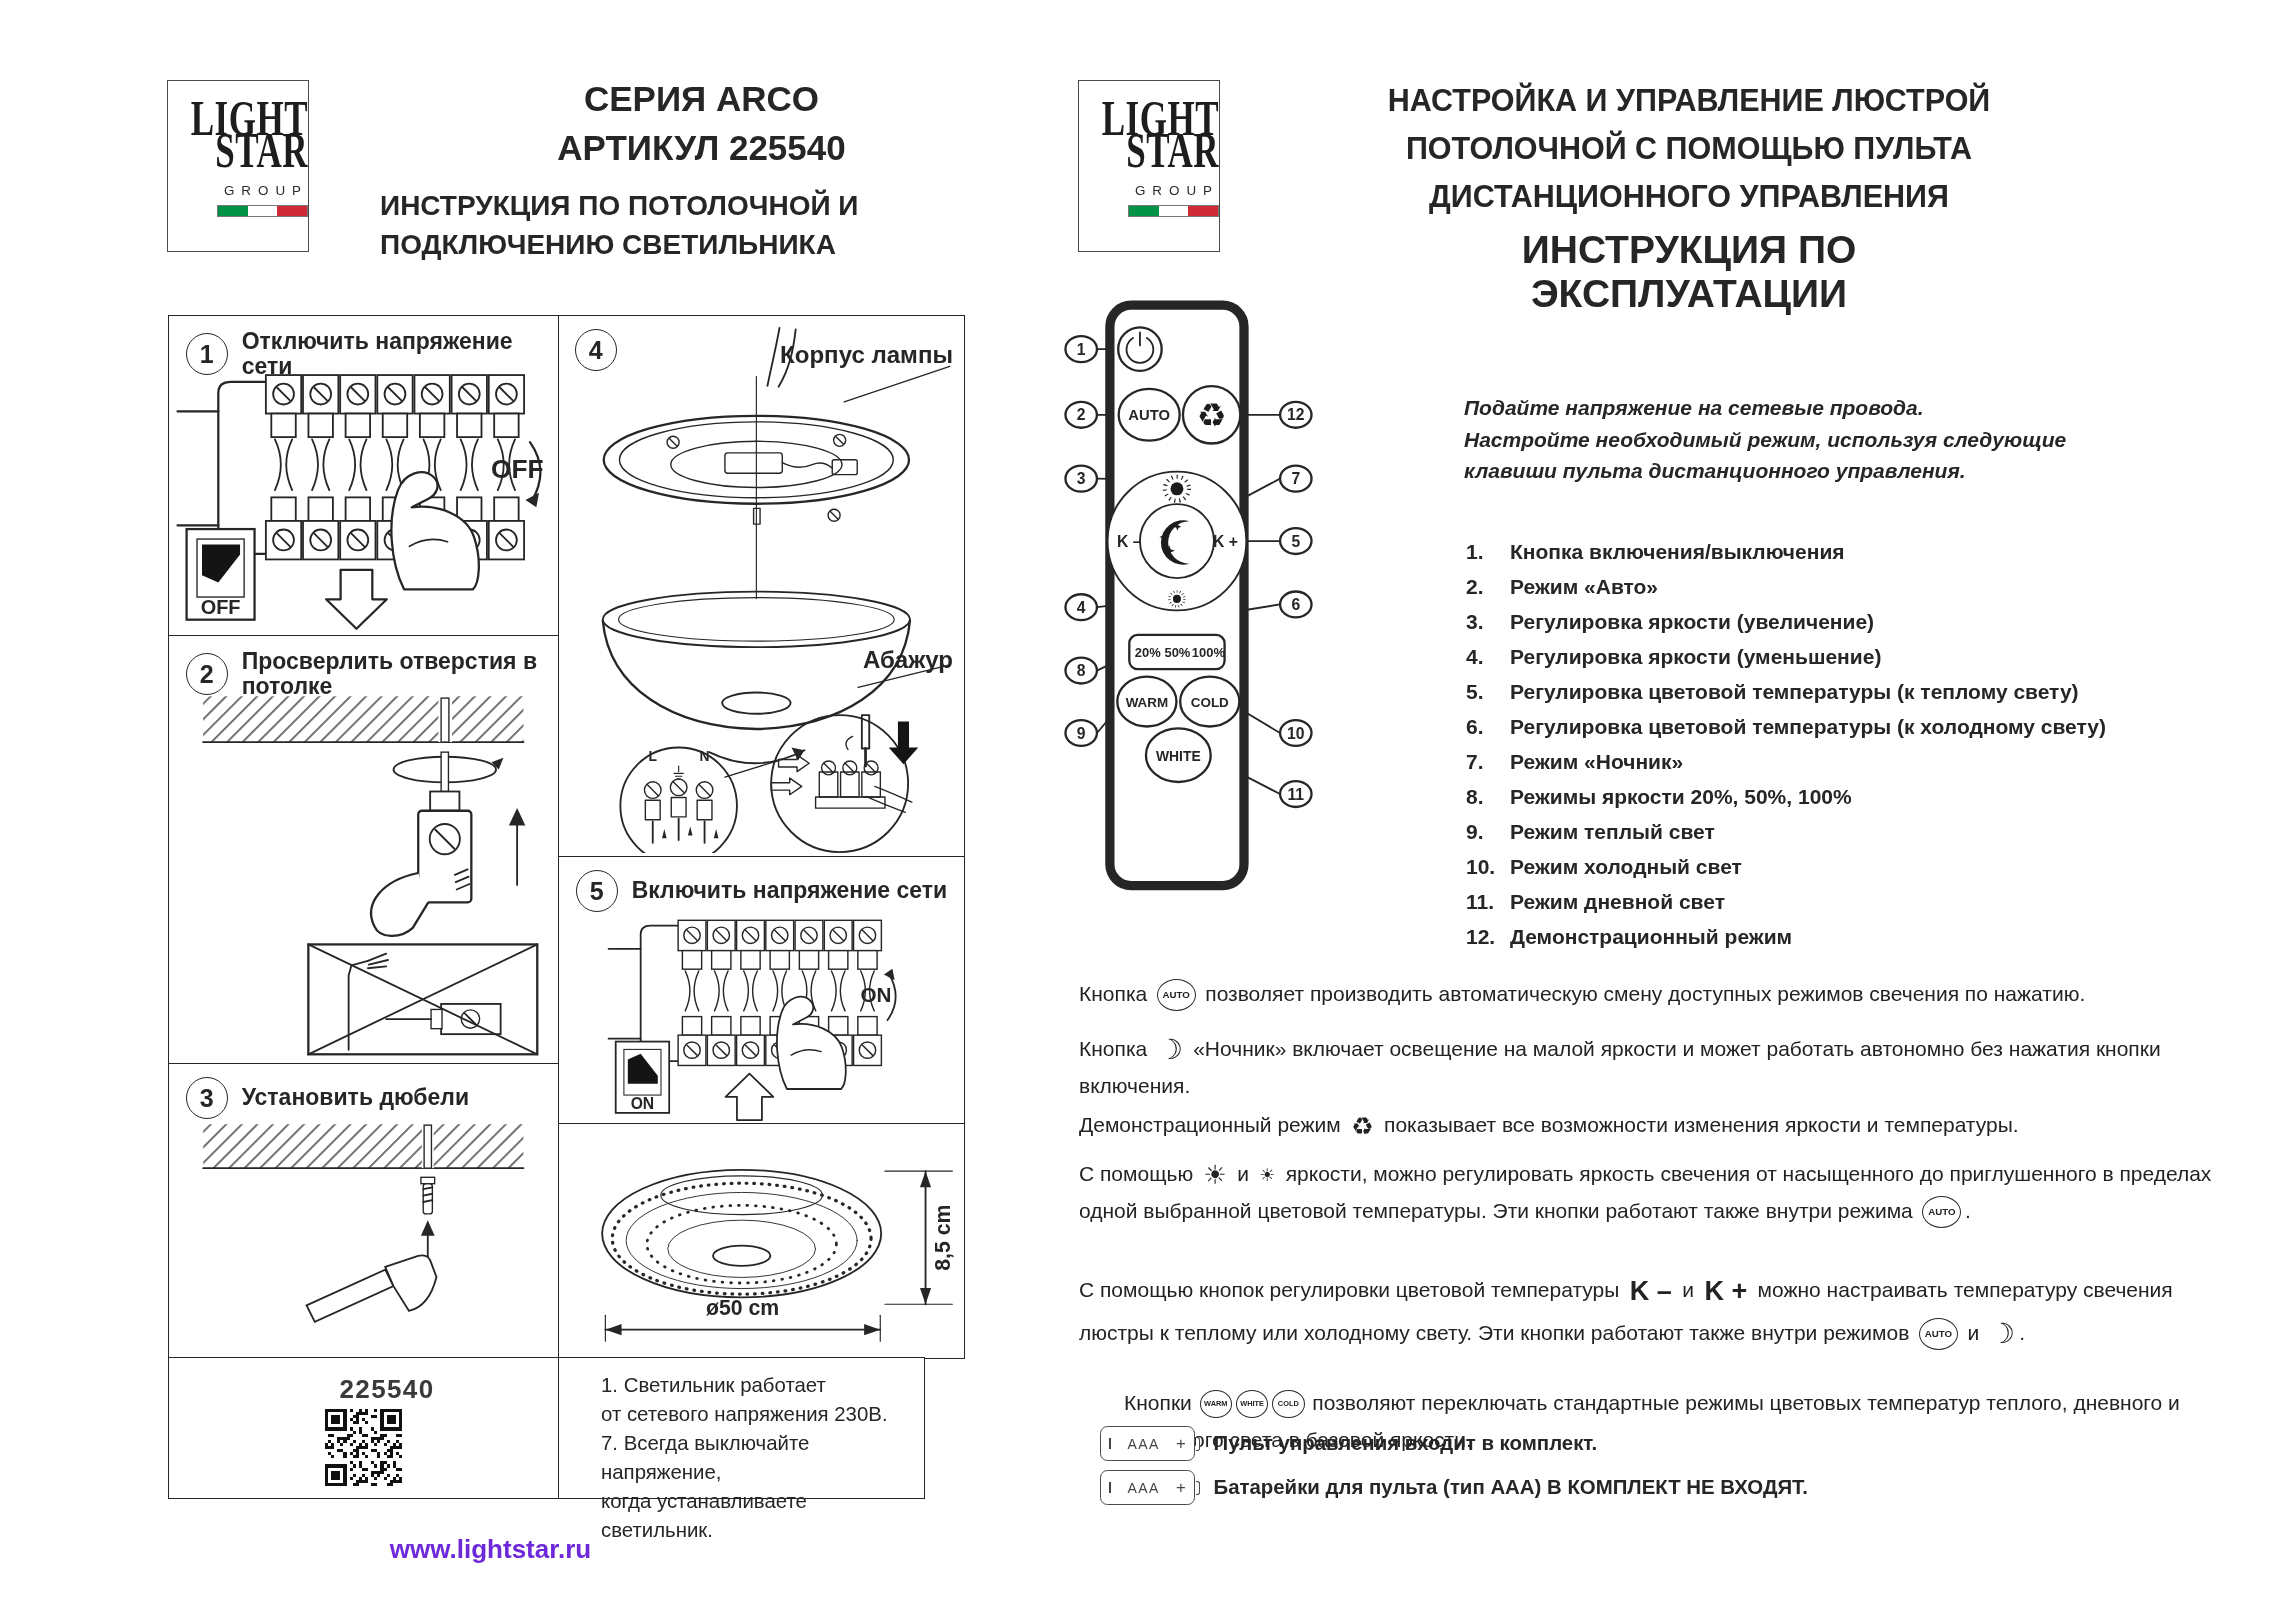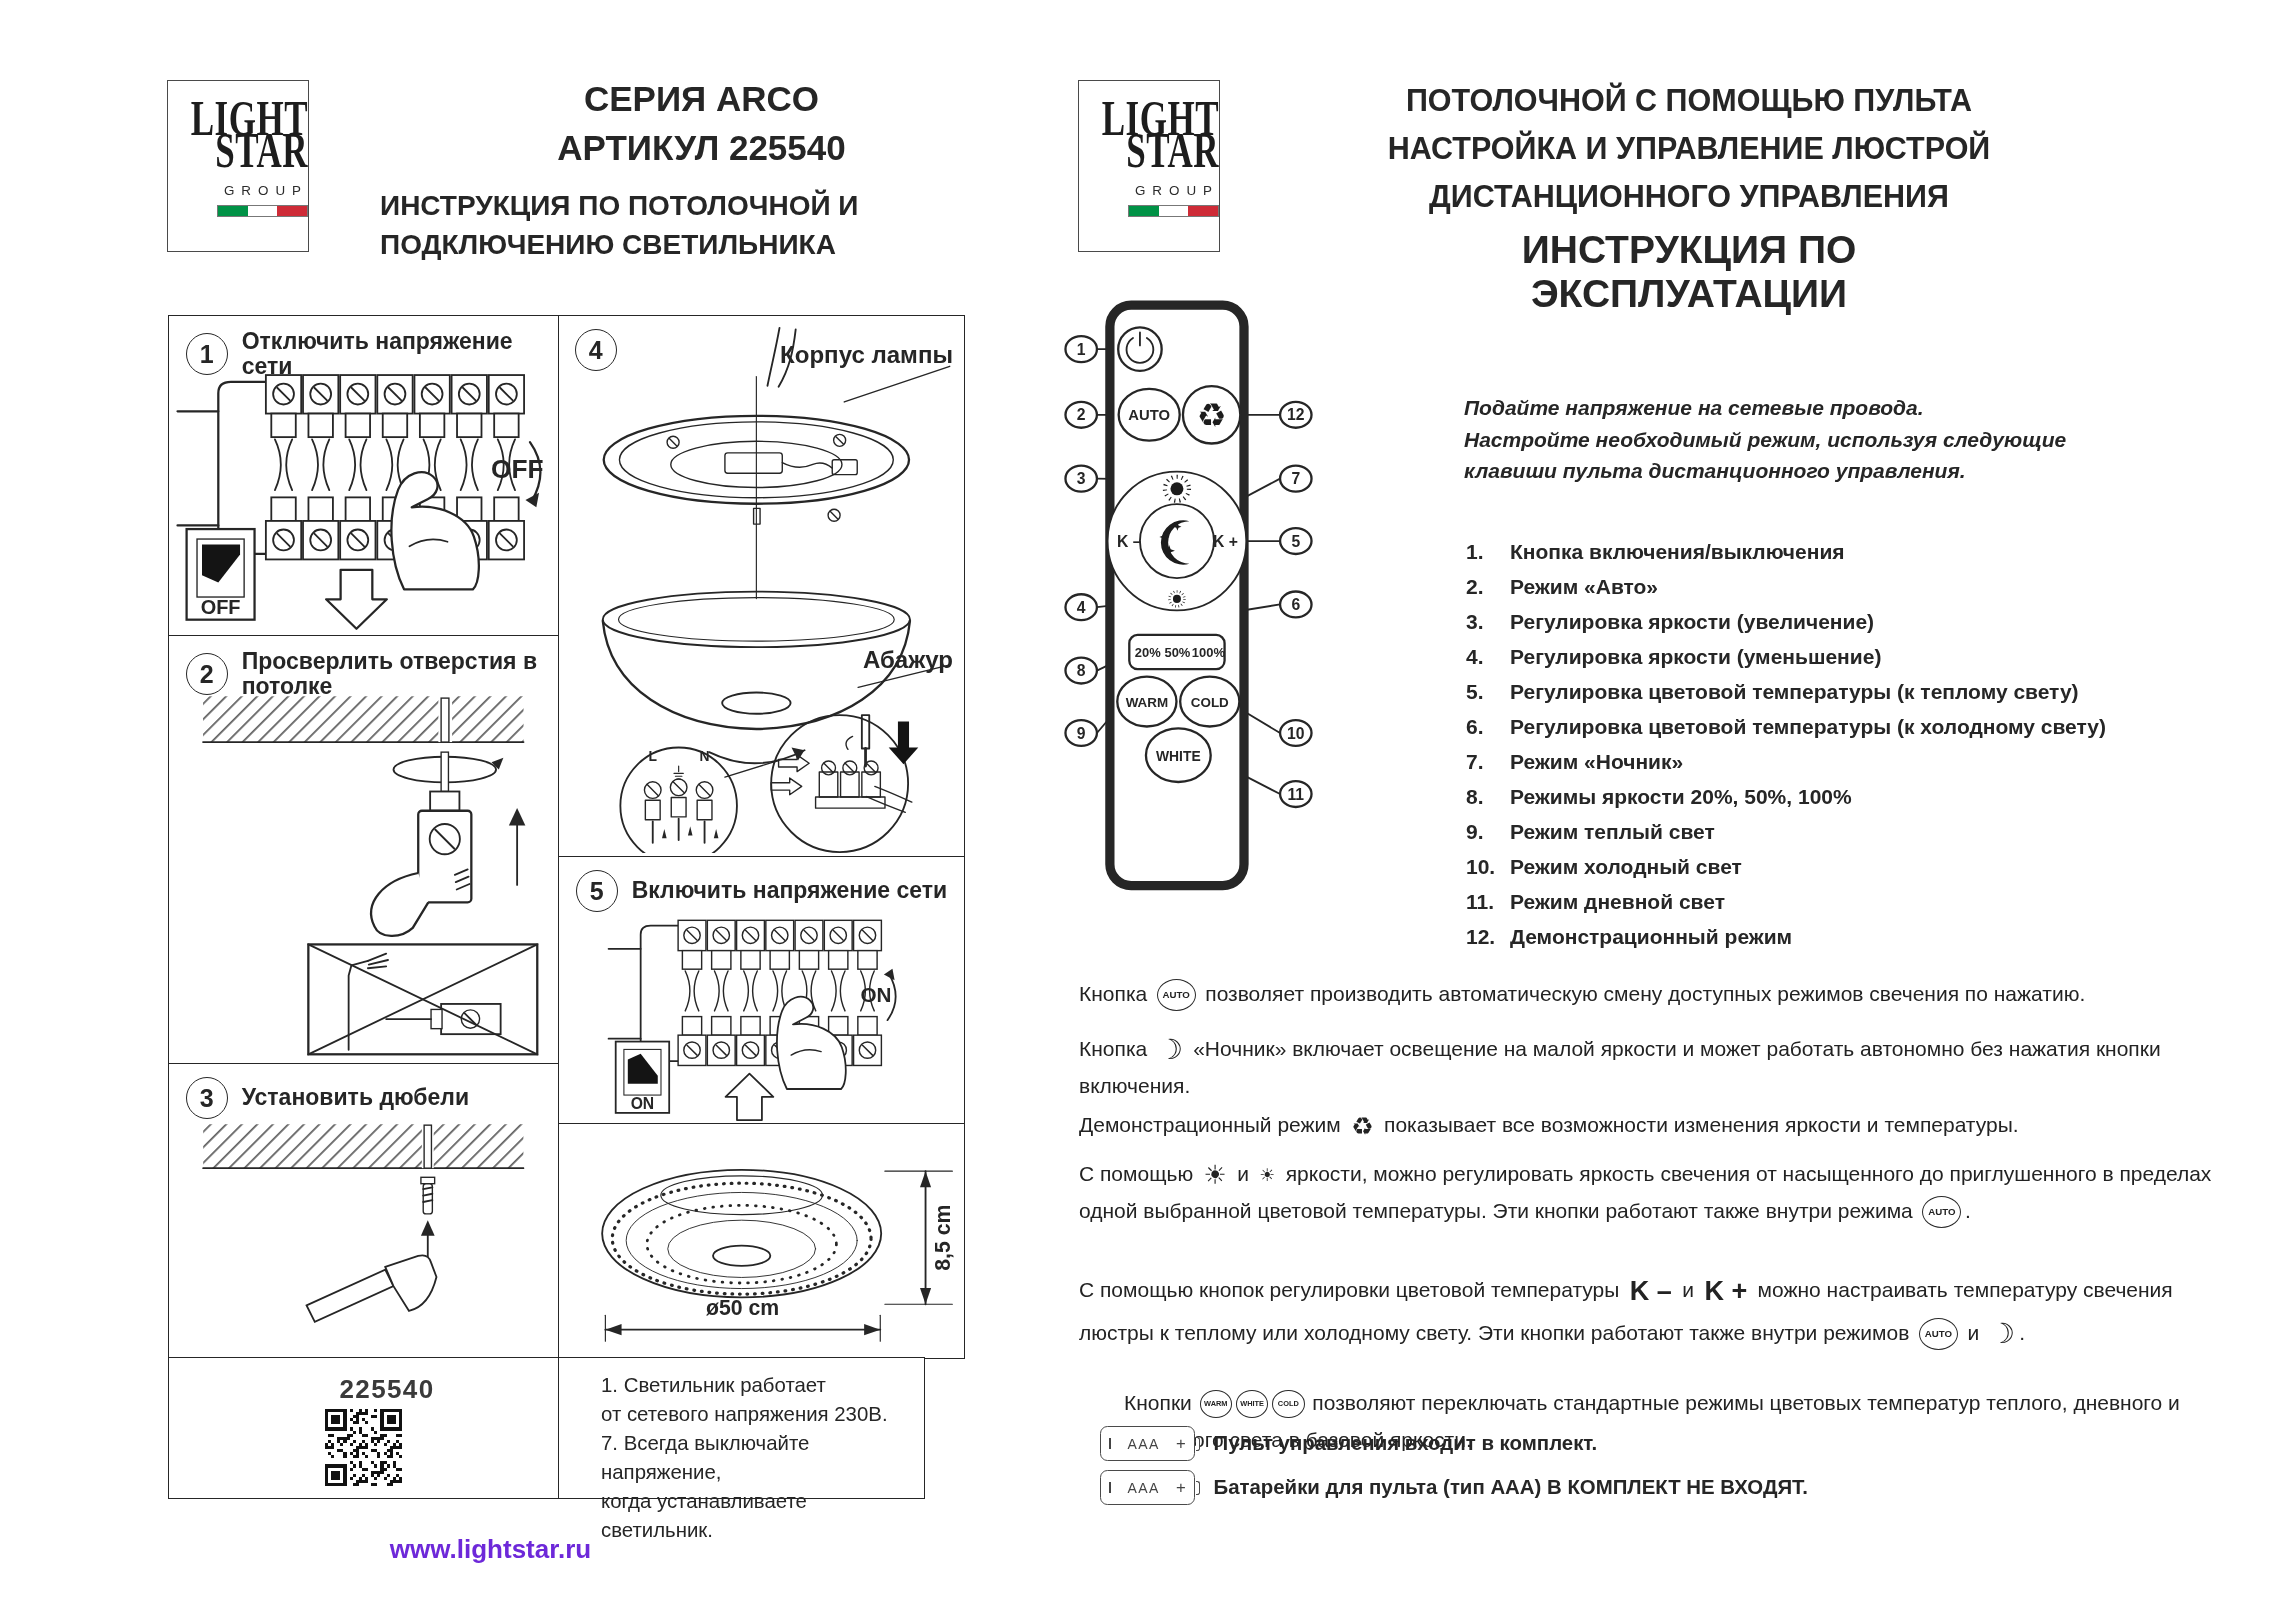--- a/index.html
+++ b/index.html
@@ -623,22 +623,22 @@
     <div class="logoserif">STAR</div>
     <div class="logogroup">GROUP</div>
     <div class="flag">
       <div style="background:#009246"></div>
         <div style="background:#ffffff"></div>
         <div style="background:#ce2b37"></div>
     </div>
   </div>
 
   <div class="abs h-title" style="left:1365px;top:76px;width:648px;font-size:30.5px;line-height:48px;">
+    <div>НАСТРОЙКА И УПРАВЛЕНИЕ ЛЮСТРОЙ</div>
     <div>ПОТОЛОЧНОЙ С ПОМОЩЬЮ ПУЛЬТА</div>
-    <div>НАСТРОЙКА И УПРАВЛЕНИЕ ЛЮСТРОЙ</div>
     <div>ДИСТАНЦИОННОГО УПРАВЛЕНИЯ</div>
   </div>
   <div class="abs h-title" style="left:1365px;top:228px;width:648px;font-size:39px;">ИНСТРУКЦИЯ ПО ЭКСПЛУАТАЦИИ</div>
 
   <svg class="abs" style="left:1059px;top:298px" width="259" height="611" viewBox="0 0 560 1320">
 
     <g class="ln" stroke-width="4">
       <line x1="82" y1="110" x2="128" y2="110"></line>
       <line x1="82" y1="252" x2="130" y2="252"></line>
       <line x1="82" y1="390" x2="212" y2="392"></line>

